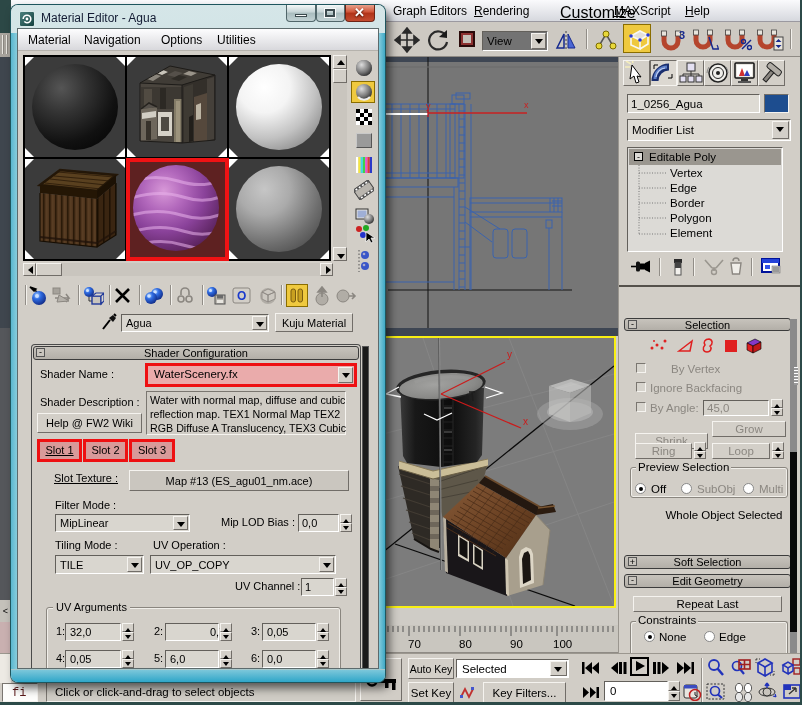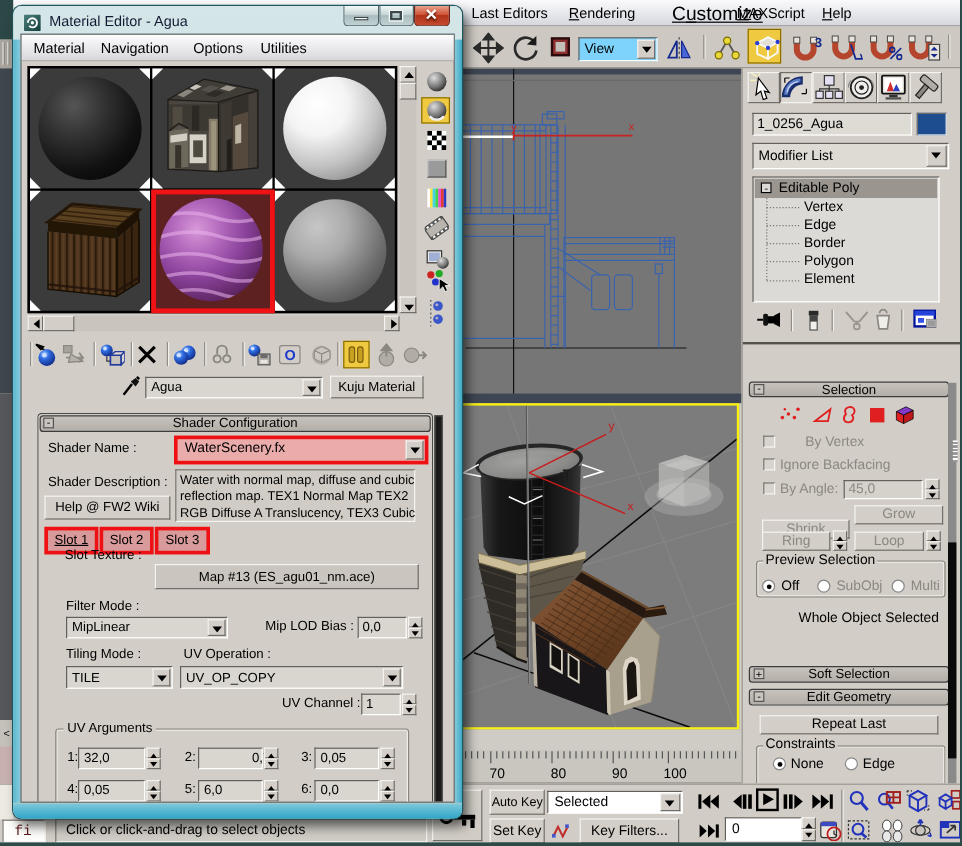--- a/index.html
+++ b/index.html
@@ -25,21 +25,21 @@
 .ctl,.ctr,.cbl,.cbr{position:absolute;width:0;height:0;}
 .ctl{left:0;top:0;border-right:9px solid transparent;border-top:9px solid #fff;}
 .ctr{right:0;top:0;border-left:9px solid transparent;border-top:9px solid #fff;}
 .cbl{left:0;bottom:0;border-right:9px solid transparent;border-bottom:9px solid #fff;}
 .cbr{right:0;bottom:0;border-left:9px solid transparent;border-bottom:9px solid #fff;}
 .sep{position:absolute;top:1px;width:1px;height:20px;background:#918d87;box-shadow:1px 0 0 #f3f1ec;}
 </style></head>
 <body>
 
 <div class="abs" style="left:0;top:0;width:802px;height:22px;background:linear-gradient(#fafafc,#d6d8de);border-bottom:1px solid #9b99a0;">
-  <span class="abs" style="left:393px;top:4px;font-size:12px;">Last Editors</span>
+  <span class="abs" style="left:393px;top:4px;font-size:12px;">Graph Editors</span>
     <span class="abs" style="left:474px;top:4px;font-size:12px;"><u>R</u>endering</span>
     <span class="abs" style="left:560px;top:4px;font-size:16px;text-decoration:underline;">C<u>u</u>stomize</span>
     <span class="abs" style="left:614px;top:4px;font-size:12px;"><u>M</u>AXScript</span>
     <span class="abs" style="left:685px;top:4px;font-size:12px;"><u>H</u>elp</span>
 </div>
 
 <div class="abs" id="maintoolbar" style="left:0;top:22px;width:802px;height:35px;background:#cdc9c2;border-bottom:1px solid #8f8b85;">
   <svg class="abs" style="left:394px;top:5px;" width="26" height="26">
       <g stroke="#2a2a2a" stroke-width="1.6" fill="#2a2a2a">
         <path d="M13 4 V22 M4 13 H22"></path>
@@ -47,21 +47,21 @@
       </g>
     </svg>
   <svg class="abs" style="left:425px;top:5px;" width="26" height="26">
       <path d="M21 9 A 9 9 0 1 0 22 15" fill="none" stroke="#2a2a2a" stroke-width="2.2"></path>
       <path d="M22 3 l0 8 -8 -1 z" fill="#1a1a1a"></path>
     </svg>
   <svg class="abs" style="left:457px;top:7px;" width="24" height="24">
       <rect x="3" y="3" width="14" height="14" fill="#8c3030" stroke="#2a0a0a" stroke-width="2"></rect>
       <rect x="6" y="6" width="8" height="8" fill="#c4bfb8"></rect>
     </svg>
-  <div class="abs sunk2" style="left:482px;top:9px;width:66px;height:20px;background:#7dd3fc;">
+  <div class="abs sunk2" style="left:482px;top:9px;width:66px;height:20px;background:#737373;">
       <span class="abs" style="left:4px;top:3px;font-size:11.5px;">View</span>
       <div class="combo-ar"></div>
     </div>
   <svg class="abs" style="left:554px;top:6px;" width="28" height="26">
       <path d="M12 3 V23" stroke="#444" stroke-dasharray="2 2"></path>
       <path d="M10 6 L3 20 L10 20 Z" fill="none" stroke="#16298e" stroke-width="1.5"></path>
       <path d="M14 6 L21 20 L14 20 Z" fill="#4a66d4" stroke="#16298e"></path>
     </svg>
   <i class="sep" style="left:586px;top:7px;"></i>
   <svg class="abs" style="left:593px;top:6px;" width="26" height="26">
@@ -1062,21 +1062,21 @@
     <div class="abs" style="left:127px;top:334px;width:212px;height:24px;border:3px solid #ee1012;background:#eaabab;">
       <span class="abs" style="left:6px;top:2px;font-size:11.5px;">WaterScenery.fx</span>
       <div class="combo-ar" style="background:#d3cfc8;"></div>
     </div>
     <div class="abs t11" style="left:22px;top:367px;">Shader Description :</div>
     <div class="abs" style="left:128px;top:362px;width:200px;height:44px;border:1px solid;border-color:#7a7670 #f5f3ef #f5f3ef #7a7670;background:#d0ccc5;font-size:10.7px;line-height:14px;padding:1px 0 0 3px;white-space:nowrap;">Water with normal map, diffuse and cubic<br>reflection map. TEX1 Normal Map TEX2<br>RGB Diffuse A Translucency, TEX3 Cubic</div>
     <div class="btn abs" style="left:19px;top:384px;width:105px;height:20px;font-size:11px;line-height:19px;">Help @ FW2 Wiki</div>
     <div class="abs" style="left:19px;top:410px;width:45px;height:23px;border:3px solid #ee1012;background:#d89a9a;font-size:11px;text-align:center;line-height:17px;text-decoration:underline;">Slot 1</div>
     <div class="abs" style="left:65px;top:410px;width:45px;height:23px;border:3px solid #ee1012;background:#d89a9a;font-size:11px;text-align:center;line-height:17px;">Slot 2</div>
     <div class="abs" style="left:111px;top:410px;width:46px;height:23px;border:3px solid #ee1012;background:#d89a9a;font-size:11px;text-align:center;line-height:17px;">Slot 3</div>
-    <div class="abs t11" style="left:36px;top:428px;">Slot Texture :</div>
+    <div class="abs t11" style="left:36px;top:443px;text-decoration:underline;">Slot Texture :</div>
     <div class="btn abs" style="left:111px;top:441px;width:220px;height:21px;font-size:11px;line-height:20px;background:#cac6bf;">Map #13 (ES_agu01_nm.ace)</div>
     <div class="abs t11" style="left:37px;top:470px;">Filter Mode :</div>
     <div class="abs sunk2" style="left:37px;top:485px;width:135px;height:18px;">
         <span class="abs" style="left:4px;top:2px;font-size:11px;">MipLinear</span>
         <div class="combo-ar"></div>
       </div>
     <div class="abs t11" style="left:203px;top:487px;">Mip LOD Bias :</div>
     <div class="abs sunk2" style="left:280px;top:485px;width:41px;height:18px;">
         <span class="abs" style="left:3px;top:2px;font-size:11px;">0,0</span>
       </div>

